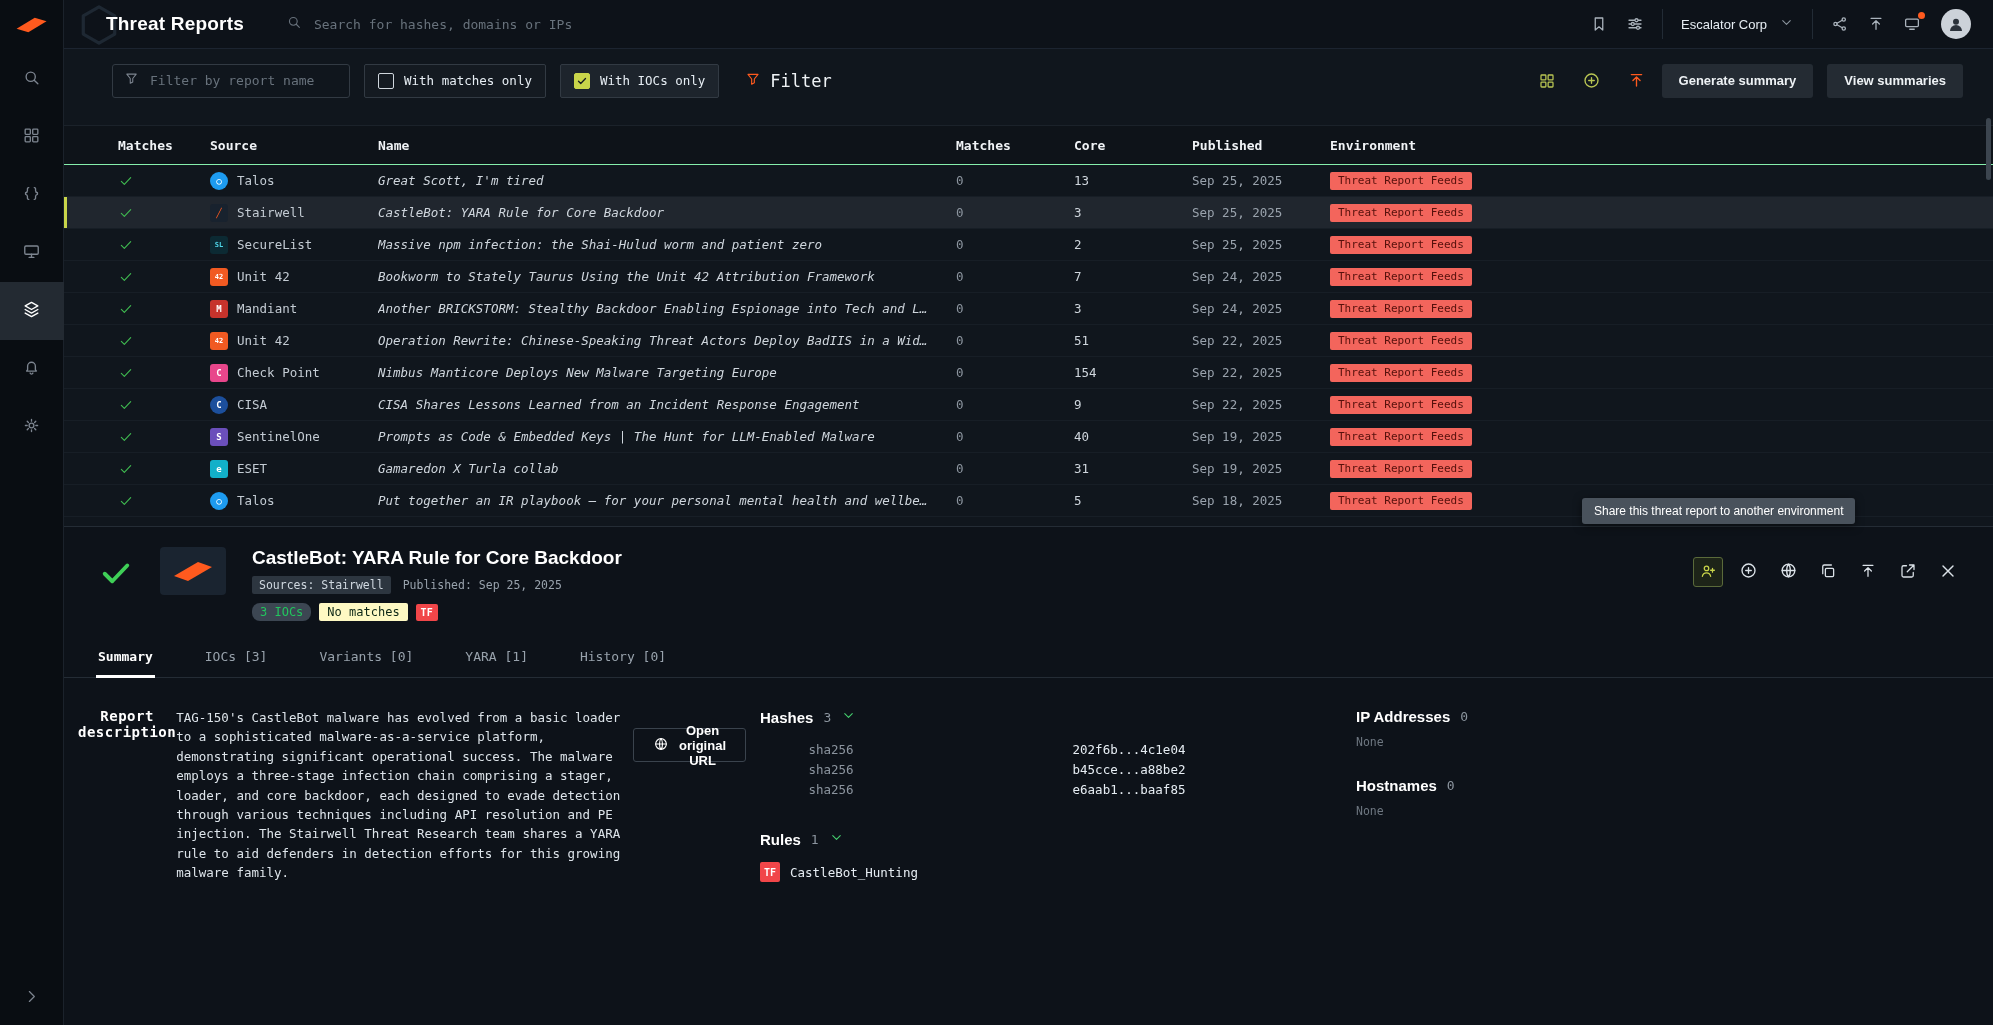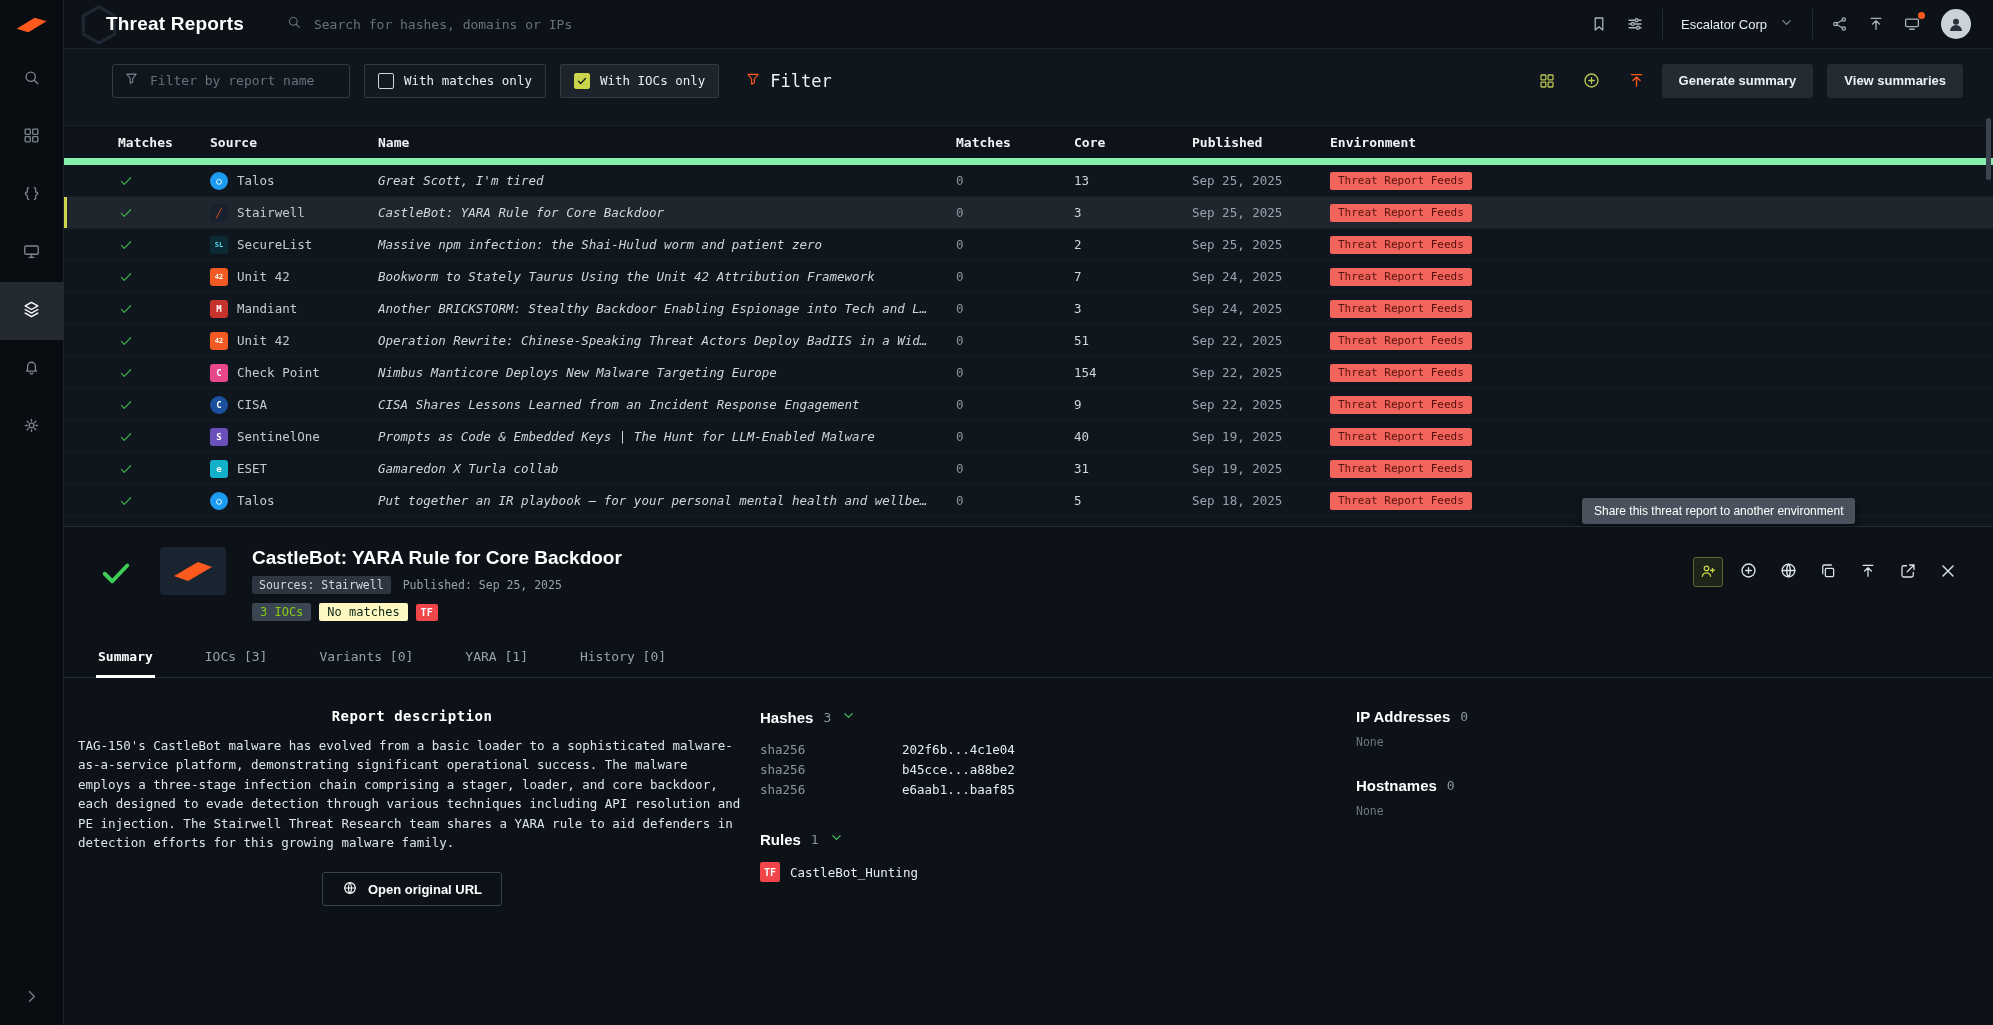--- a/index.html
+++ b/index.html
@@ -58,21 +58,21 @@
   .tool-icon.orange{color:#ff5a1e;}
   .btn{height:34px;padding:0 17px;background:#242b33;border:none;border-radius:3px;color:#eef2f5;
        font:600 13px "Liberation Sans",sans-serif;display:flex;align-items:center;cursor:pointer;}
   .toolbar-right .btn{margin-left:-10px;}
   .toolbar-right .btn + .btn{margin-left:-12px;}
 
   
   .table{flex-shrink:0;}
   .thead,.trow{display:grid;grid-template-columns:92px 168px 578px 118px 118px 138px 1fr;
                padding-left:54px;align-items:center;}
-  .thead{height:40px;margin-top:13px;background:#0e1319;border-top:1px solid #1b222a;border-bottom:7px solid #86efac;
+  .thead{height:40px;margin-top:13px;background:#0e1319;border-top:1px solid #1b222a;border-bottom:1px solid #86efac;
          font-size:13px;font-weight:700;color:#f0f3f6;}
   .trow{position:relative;height:32px;border-bottom:1px solid #171e26;font-size:12.5px;color:#cfd6dd;cursor:pointer;}
   .trow.selected{background:#20262e;}
   .trow.selected::before{content:"";position:absolute;left:0;top:0;bottom:0;width:3px;background:#c9d54a;}
   .c-check{color:#3fb950;display:flex;align-items:center;}
   .c-source{display:flex;align-items:center;gap:9px;color:#c3cbd3;min-width:0;}
   .src-icon{width:18px;height:18px;border-radius:3px;display:flex;align-items:center;justify-content:center;
             font-weight:700;font-size:9px;flex-shrink:0;}
   .c-name{white-space:nowrap;overflow:hidden;text-overflow:ellipsis;padding-right:24px;font-style:italic;}
   .c-matches{color:#8b949e;}
@@ -85,45 +85,45 @@
   .big-check{color:#3fcf57;margin-top:8px;}
   .big-check svg{stroke-width:2.6;}
   .logo-card{width:66px;height:48px;margin-left:26px;background:#1a2430;border-radius:4px;
              display:flex;align-items:center;justify-content:center;flex-shrink:0;}
   .detail-titleblock{margin-left:26px;min-width:0;}
   .report-title{margin:0;font:700 19px "Liberation Sans",sans-serif;color:#fff;}
   .meta-line{margin-top:7px;display:flex;align-items:center;gap:12px;font-size:11.5px;color:#98a2ac;}
   .sources-chip{background:#2d3640;color:#cfd7df;padding:2px 7px;border-radius:2px;}
   .badge-line{margin-top:9px;display:flex;align-items:center;gap:8px;}
   .chip{font-size:12px;padding:2px 8px;border-radius:2px;}
-  .chip-gray{background:#3c4652;color:#84cc16;}
+  .chip-gray{background:#3c4652;color:#22c55e;border-radius:8px;}
   .chip-green{background:#fef9c3;color:#0b2615;}
   .chip-tf{background:#f14649;color:#fff;font-weight:700;font-size:10px;padding:3px 5px;}
   .chip-tf.small{width:20px;height:20px;padding:0;display:flex;align-items:center;justify-content:center;}
   .detail-actions{margin-left:auto;margin-top:10px;display:flex;align-items:center;gap:10px;}
   .dicon{width:30px;height:30px;display:flex;align-items:center;justify-content:center;background:transparent;
          border:none;color:#dbe2e8;cursor:pointer;padding:0;}
   .dicon.share{border:1px solid #5a6a3a;background:#1d2418;border-radius:3px;color:#c9d54a;}
   .tabs{display:flex;gap:48px;margin-top:18px;padding-left:32px;border-bottom:1px solid #242c35;}
   .tab{position:relative;padding:10px 2px 13px;font-size:13px;color:#98a2ac;cursor:pointer;}
   .tab.active{color:#fff;font-weight:700;}
   .tab.active::after{content:"";position:absolute;left:0;right:0;bottom:-1px;height:3px;background:#fff;}
   .detail-content{display:flex;align-items:flex-start;padding:30px 30px 0 14px;}
-  .col-desc{width:668px;display:flex;flex-direction:column;flex-shrink:0;}
+  .col-desc{width:668px;display:flex;flex-shrink:0;}
   .desc-title{text-align:center;font-weight:700;font-size:14px;letter-spacing:.5px;color:#fff;margin-bottom:12px;}
   .desc-text{margin:0;font-size:12.5px;line-height:1.55;color:#dde4ea;}
   .open-url-btn{margin:20px auto 0;display:flex;align-items:center;gap:10px;height:34px;padding:0 19px;
                 background:transparent;border:1px solid #3a434d;border-radius:3px;color:#fff;
                 font:700 13px "Liberation Sans",sans-serif;cursor:pointer;}
   .col-mid{margin-left:14px;width:596px;flex-shrink:0;}
   .sec-head{display:flex;align-items:center;gap:10px;font:700 15px "Liberation Sans",sans-serif;color:#fff;}
   .sec-count{font:13px "DejaVu Sans Mono",monospace;color:#8b949e;font-weight:400;}
   .sec-chev{color:#45d06e;cursor:pointer;}
   .hash-list{margin-top:14px;}
-  .hash-row{display:grid;grid-template-columns:142px 1fr;font-size:12.5px;line-height:1.6;}
+  .hash-row{display:grid;grid-template-columns:142px 1fr;font-size:12.5px;line-height:1.6;text-align:center;}
   .hash-type{color:#8b949e;}
   .hash-value{color:#e6edf3;}
   .rules-head{margin-top:30px;}
   .rule-list{margin-top:14px;}
   .rule-row{display:flex;align-items:center;gap:10px;cursor:pointer;}
   .rule-name{font-size:12.5px;color:#e6edf3;}
   .col-right{flex:1;min-width:0;}
   .none-text{margin-top:10px;font-size:11.5px;color:#6e7781;}
   .hostnames-head{margin-top:28px;}
 

